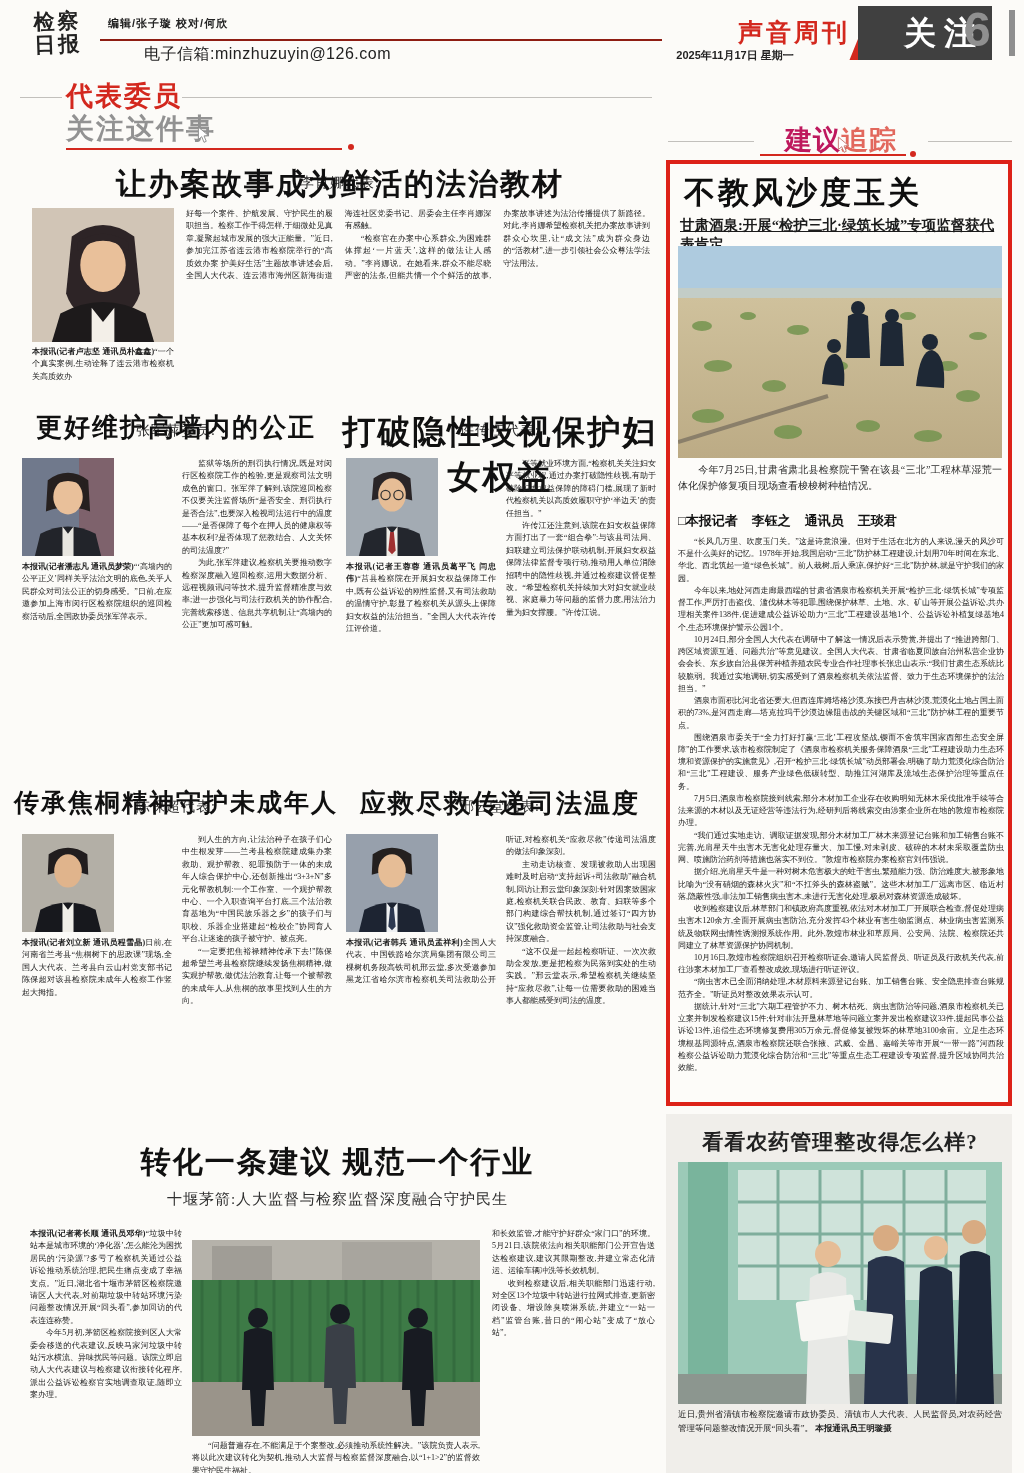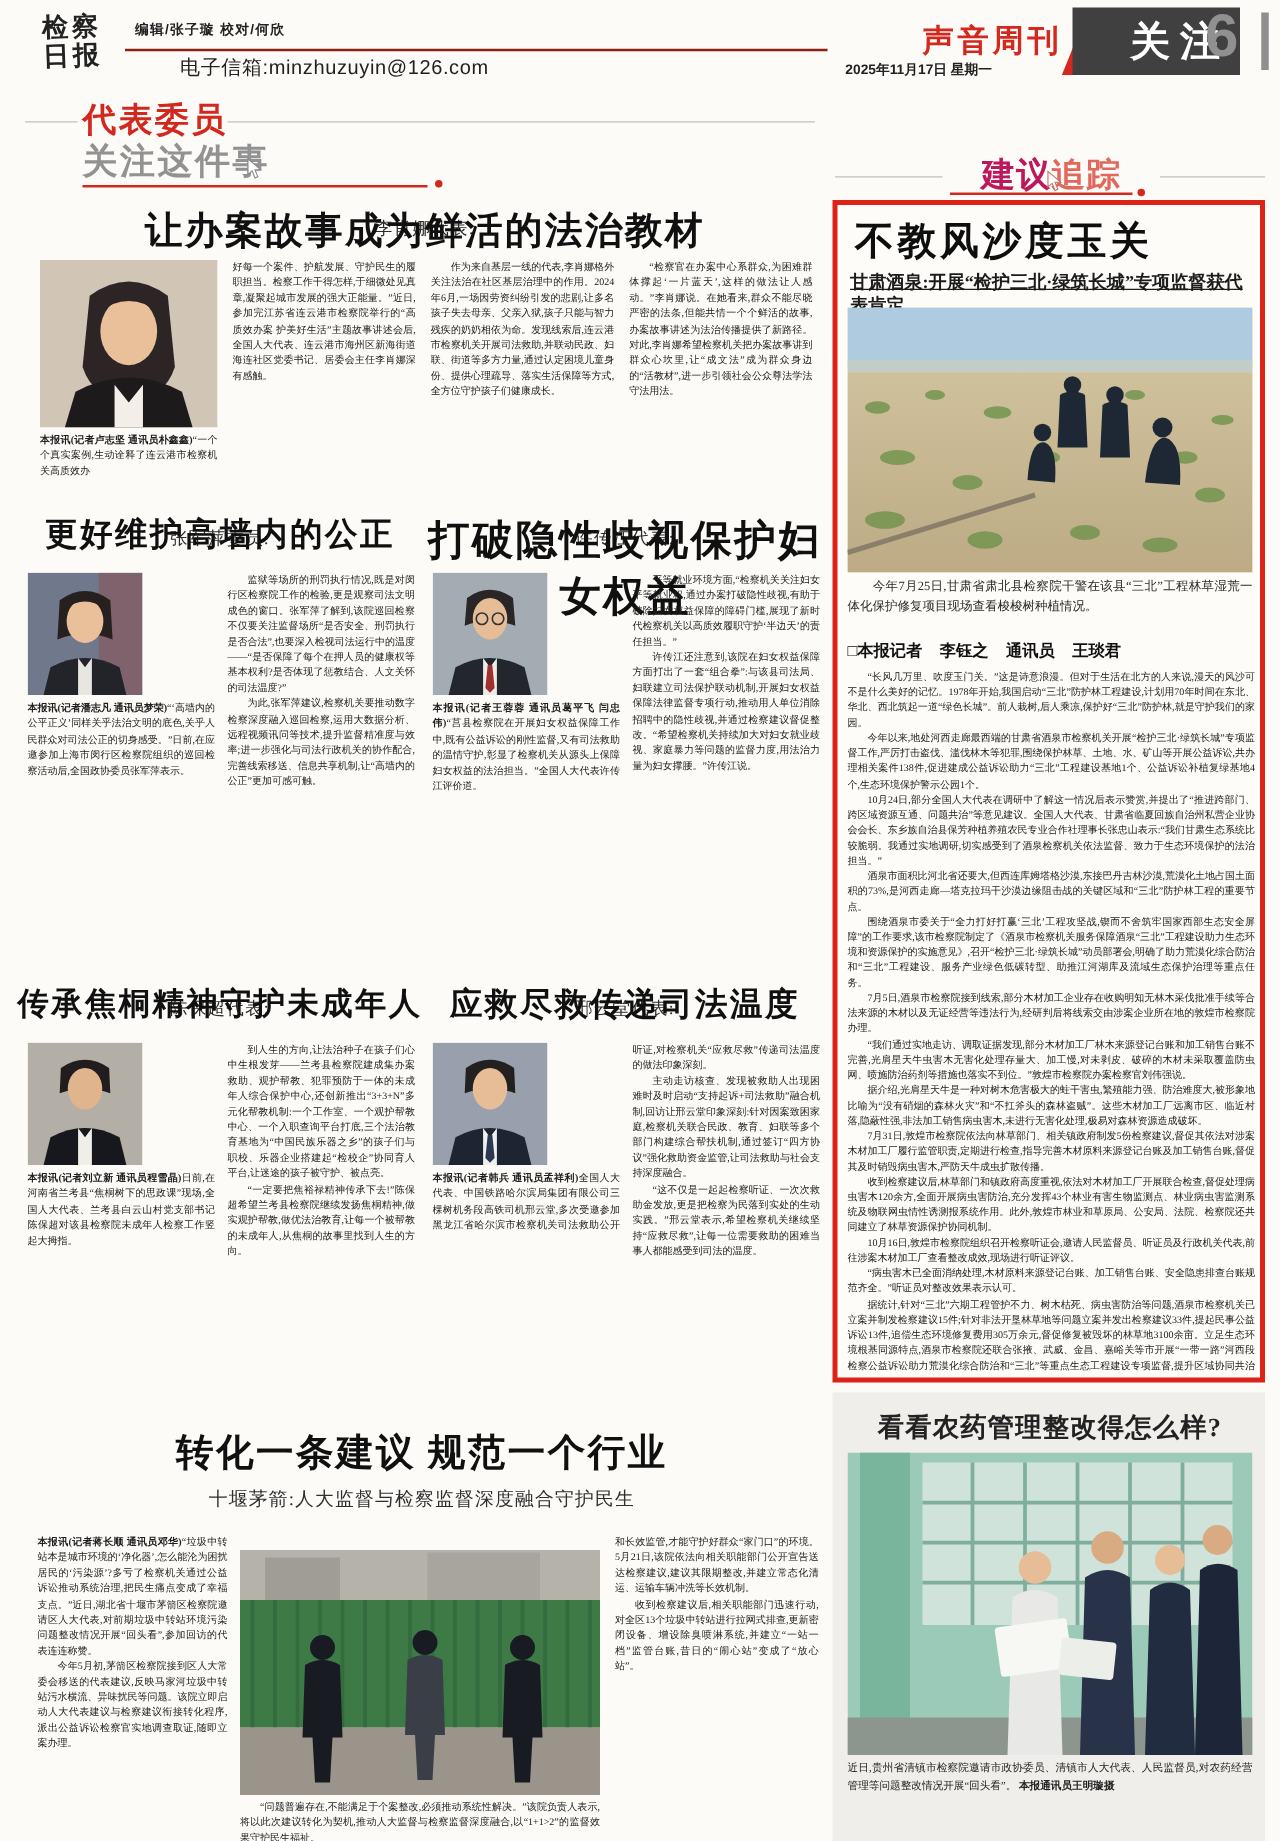--- a/index.html
+++ b/index.html
@@ -142,21 +142,20 @@
     <ellipse cx="50" cy="40" rx="16" ry="19" fill="#e9c09a"></ellipse>
     <path d="M32,30 Q50,16 68,30 L68,24 Q50,12 32,24 Z" fill="#2d2426"></path>
     <path d="M14,94 L20,74 Q50,58 80,74 L86,94 Z" fill="#1d1a1b"></path>
     <path d="M42,70 L50,80 L58,70 L58,94 L42,94 Z" fill="#f3efe8"></path>
   </svg>
   <div class="abs bodytxt a-byline">
     <p class="leadp"><b class="leadb">本报讯(记者卢志坚 通讯员朴鑫鑫)</b><span>“一个个真实案例,生动诠释了连云港市检察机关高质效办</span></p>
   </div>
   <div class="abs bodytxt cols3 a-cols">
     <p class="leadp">好每一个案件、护航发展、守护民生的履职担当。检察工作干得怎样,于细微处见真章,凝聚起城市发展的强大正能量。”近日,参加完江苏省连云港市检察院举行的“高质效办案 护美好生活”主题故事讲述会后,全国人大代表、连云港市海州区新海街道海连社区党委书记、居委会主任李肖娜深有感触。</p>
-    <p>作为来自基层一线的代表,李肖娜格外关注法治在社区基层治理中的作用。2024年6月,一场因劳资纠纷引发的悲剧,让多名孩子失去母亲、父亲入狱,孩子只能与智力残疾的奶奶相依为命。发现线索后,连云港市检察机关开展司法救助,并联动民政、妇联、街道等多方力量,通过认定困境儿童身份、提供心理疏导、落实生活保障等方式,全方位守护孩子们健康成长。</p>
     <p>“检察官在办案中心系群众,为困难群体撑起‘一片蓝天’,这样的做法让人感动。”李肖娜说。在她看来,群众不能尽晓严密的法条,但能共情一个个鲜活的故事,办案故事讲述为法治传播提供了新路径。对此,李肖娜希望检察机关把办案故事讲到群众心坎里,让“成文法”成为群众身边的“活教材”,进一步引领社会公众尊法学法守法用法。</p>
   </div>
 
   <div class="abs kicker b-kicker">张军萍委员:</div>
   <div class="abs headline b-head">更好维护高墙内的公正</div>
   <div class="abs bodytxt cols2 b-body">
     <svg class="photo pthumb" viewBox="0 0 100 106" preserveAspectRatio="none">
       <rect width="100" height="106" fill="#70798c"></rect>
       <rect x="62" width="38" height="106" fill="#8c4b4b" opacity="0.5"></rect>
       <path d="M28,24 Q50,8 72,24 L74,58 Q50,48 26,58 Z" fill="#26201f"></path>
@@ -326,21 +325,20 @@
   </div>
   <div class="abs bodytxt tr-body">
     <p>“长风几万里、吹度玉门关。”这是诗意浪漫。但对于生活在北方的人来说,漫天的风沙可不是什么美好的记忆。1978年开始,我国启动“三北”防护林工程建设,计划用70年时间在东北、华北、西北筑起一道“绿色长城”。前人栽树,后人乘凉,保护好“三北”防护林,就是守护我们的家园。</p>
     <p>今年以来,地处河西走廊最西端的甘肃省酒泉市检察机关开展“检护三北·绿筑长城”专项监督工作,严厉打击盗伐、滥伐林木等犯罪,围绕保护林草、土地、水、矿山等开展公益诉讼,共办理相关案件138件,促进建成公益诉讼助力“三北”工程建设基地1个、公益诉讼补植复绿基地4个,生态环境保护警示公园1个。</p>
     <p>10月24日,部分全国人大代表在调研中了解这一情况后表示赞赏,并提出了“推进跨部门、跨区域资源互通、问题共治”等意见建议。全国人大代表、甘肃省临夏回族自治州私营企业协会会长、东乡族自治县保芳种植养殖农民专业合作社理事长张忠山表示:“我们甘肃生态系统比较脆弱。我通过实地调研,切实感受到了酒泉检察机关依法监督、致力于生态环境保护的法治担当。”</p>
     <p>酒泉市面积比河北省还要大,但西连库姆塔格沙漠,东接巴丹吉林沙漠,荒漠化土地占国土面积的73%,是河西走廊—塔克拉玛干沙漠边缘阻击战的关键区域和“三北”防护林工程的重要节点。</p>
     <p>围绕酒泉市委关于“全力打好打赢‘三北’工程攻坚战,锲而不舍筑牢国家西部生态安全屏障”的工作要求,该市检察院制定了《酒泉市检察机关服务保障酒泉“三北”工程建设助力生态环境和资源保护的实施意见》,召开“检护三北·绿筑长城”动员部署会,明确了助力荒漠化综合防治和“三北”工程建设、服务产业绿色低碳转型、助推江河湖库及流域生态保护治理等重点任务。</p>
     <p>7月5日,酒泉市检察院接到线索,部分木材加工企业存在收购明知无林木采伐批准手续等合法来源的木材以及无证经营等违法行为,经研判后将线索交由涉案企业所在地的敦煌市检察院办理。</p>
     <p>“我们通过实地走访、调取证据发现,部分木材加工厂林木来源登记台账和加工销售台账不完善,光肩星天牛虫害木无害化处理存量大、加工慢,对未剥皮、破碎的木材未采取覆盖防虫网、喷施防治药剂等措施也落实不到位。”敦煌市检察院办案检察官刘伟强说。</p>
     <p>据介绍,光肩星天牛是一种对树木危害极大的蛀干害虫,繁殖能力强、防治难度大,被形象地比喻为“没有硝烟的森林火灾”和“不扛斧头的森林盗贼”。这些木材加工厂远离市区、临近村落,隐蔽性强,非法加工销售病虫害木,未进行无害化处理,极易对森林资源造成破坏。</p>
-    <p>7月31日,敦煌市检察院依法向林草部门、相关镇政府制发5份检察建议,督促其依法对涉案木材加工厂履行监管职责,定期进行检查,指导完善木材原料来源登记台账及加工销售台账,督促其及时销毁病虫害木,严防天牛成虫扩散传播。</p>
     <p>收到检察建议后,林草部门和镇政府高度重视,依法对木材加工厂开展联合检查,督促处理病虫害木120余方,全面开展病虫害防治,充分发挥43个林业有害生物监测点、林业病虫害监测系统及物联网虫情性诱测报系统作用。此外,敦煌市林业和草原局、公安局、法院、检察院还共同建立了林草资源保护协同机制。</p>
     <p>10月16日,敦煌市检察院组织召开检察听证会,邀请人民监督员、听证员及行政机关代表,前往涉案木材加工厂查看整改成效,现场进行听证评议。</p>
     <p>“病虫害木已全面消纳处理,木材原料来源登记台账、加工销售台账、安全隐患排查台账规范齐全。”听证员对整改效果表示认可。</p>
     <p>据统计,针对“三北”六期工程管护不力、树木枯死、病虫害防治等问题,酒泉市检察机关已立案并制发检察建议15件;针对非法开垦林草地等问题立案并发出检察建议33件,提起民事公益诉讼13件,追偿生态环境修复费用305万余元,督促修复被毁坏的林草地3100余亩。立足生态环境根基同源特点,酒泉市检察院还联合张掖、武威、金昌、嘉峪关等市开展“一带一路”河西段检察公益诉讼助力荒漠化综合防治和“三北”等重点生态工程建设专项监督,提升区域协同共治效能。</p>
   </div>
 
   <div class="abs pest-panel"></div>
   <div class="abs pest-title">看看农药管理整改得怎么样?</div>
   <svg class="abs photo pest-photo" viewBox="0 0 324 242" preserveAspectRatio="none">
     <rect width="324" height="242" fill="#9ccab8"></rect>

